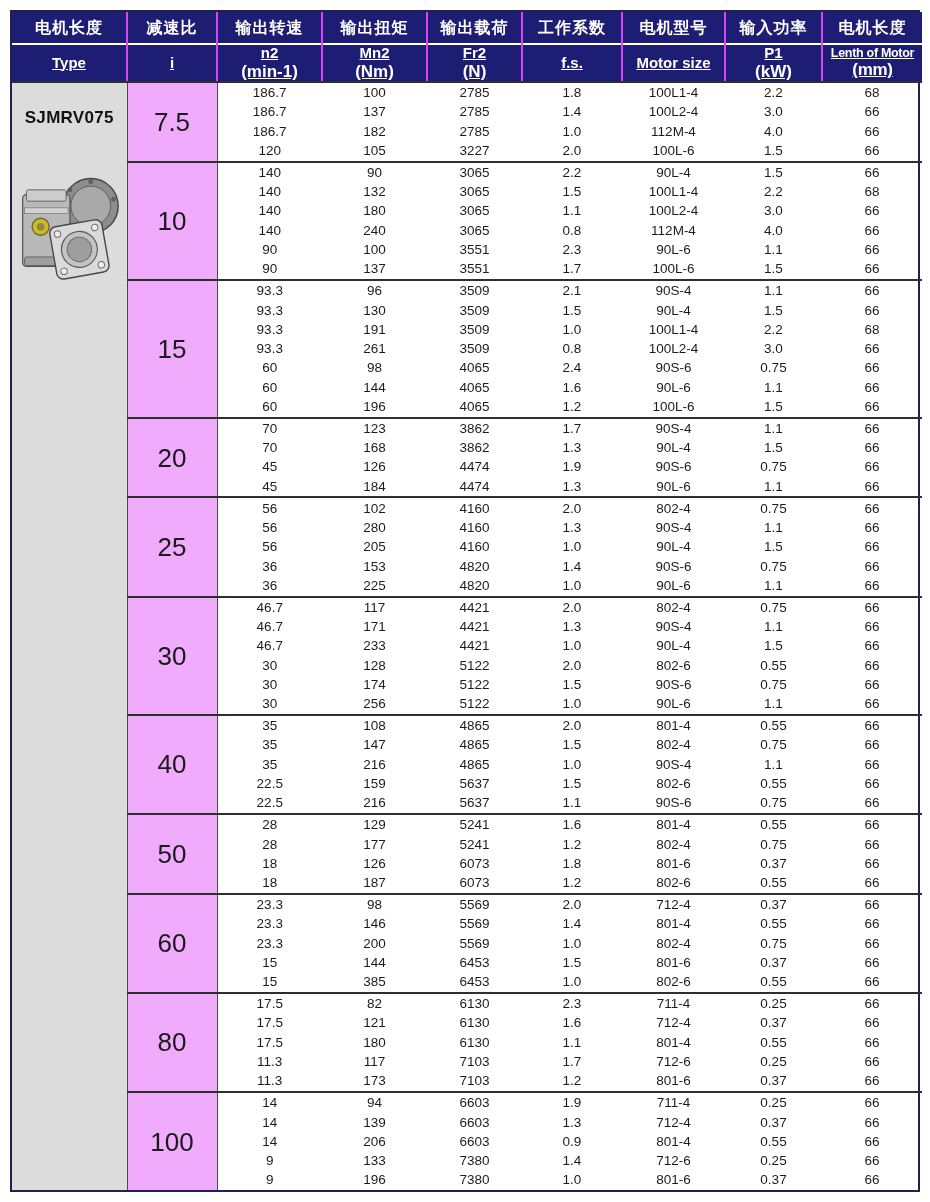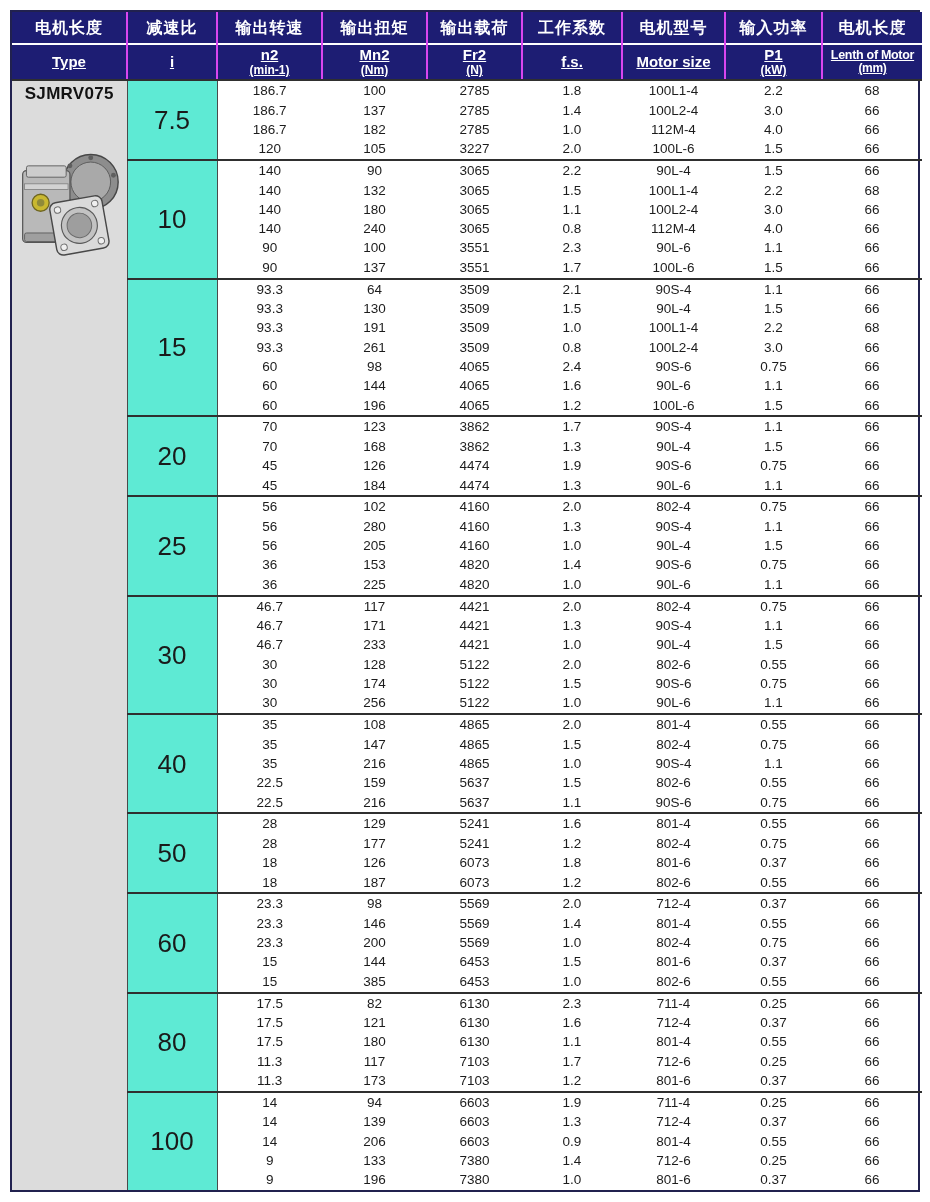--- a/index.html
+++ b/index.html
@@ -24,38 +24,38 @@
     font-weight: bold; text-align: center; vertical-align: middle;
     padding: 0; line-height: 1.12;
   }
   tr.h-zh { height: 32px; }
   tr.h-en { height: 36px; }
   tr.h-zh th { font-size: 16px; letter-spacing: 1px; }
   tr.h-en th { font-size: 15px; text-decoration: underline; }
   tr.h-zh th + th, tr.h-en th + th { border-left: 2px solid #d946ef; }
   tr.h-en th { border-top: 2px solid #ffffff; border-bottom: 2px solid #2f2f2f; }
   tr.h-en th.col-8 { font-size: 12.5px; letter-spacing: -0.3px; text-align: center; }
-  tr.h-en th .l2 { font-size: 12px; }
+  tr.h-en th .l2 { font-size: 17px; }
 
   
   tbody td {
     text-align: center; vertical-align: middle;
     font-size: 13.5px; color: #1c1c1c;
     padding: 0; line-height: 1;
   }
   td.type-cell {
     background: #dcdcdc;
     border-right: 1px solid #4a4a4a;
     vertical-align: top;
-    padding-top: 4px;
+    padding-top: 26px;
   }
   td.i-cell {
     font-size: 26px; color: #1a1a1a;
     border-right: 1px solid #4a4a4a;
-    background: #5eead4;
+    background: #f0abfc;
   }
   tr.group-start td { border-top: 2px solid #2f2f2f; }
 
   .model {
     font-size: 17px; font-weight: bold; color: #121212;
     text-align: center; letter-spacing: 0.3px;
   }
   .product-image { display: block; width: 104px; margin: 44px auto 0 auto; }
 </style>
 </head>
@@ -239,21 +239,21 @@
             <td>137</td>
             <td>3551</td>
             <td>1.7</td>
             <td>100L-6</td>
             <td>1.5</td>
             <td>66</td>
           </tr>
           <tr class="group-start">
             <td class="i-cell" rowspan="7">15</td>
             <td>93.3</td>
-            <td>64</td>
+            <td>96</td>
             <td>3509</td>
             <td>2.1</td>
             <td>90S-4</td>
             <td>1.1</td>
             <td>66</td>
           </tr>
           <tr>
             <td>93.3</td>
             <td>130</td>
             <td>3509</td>

